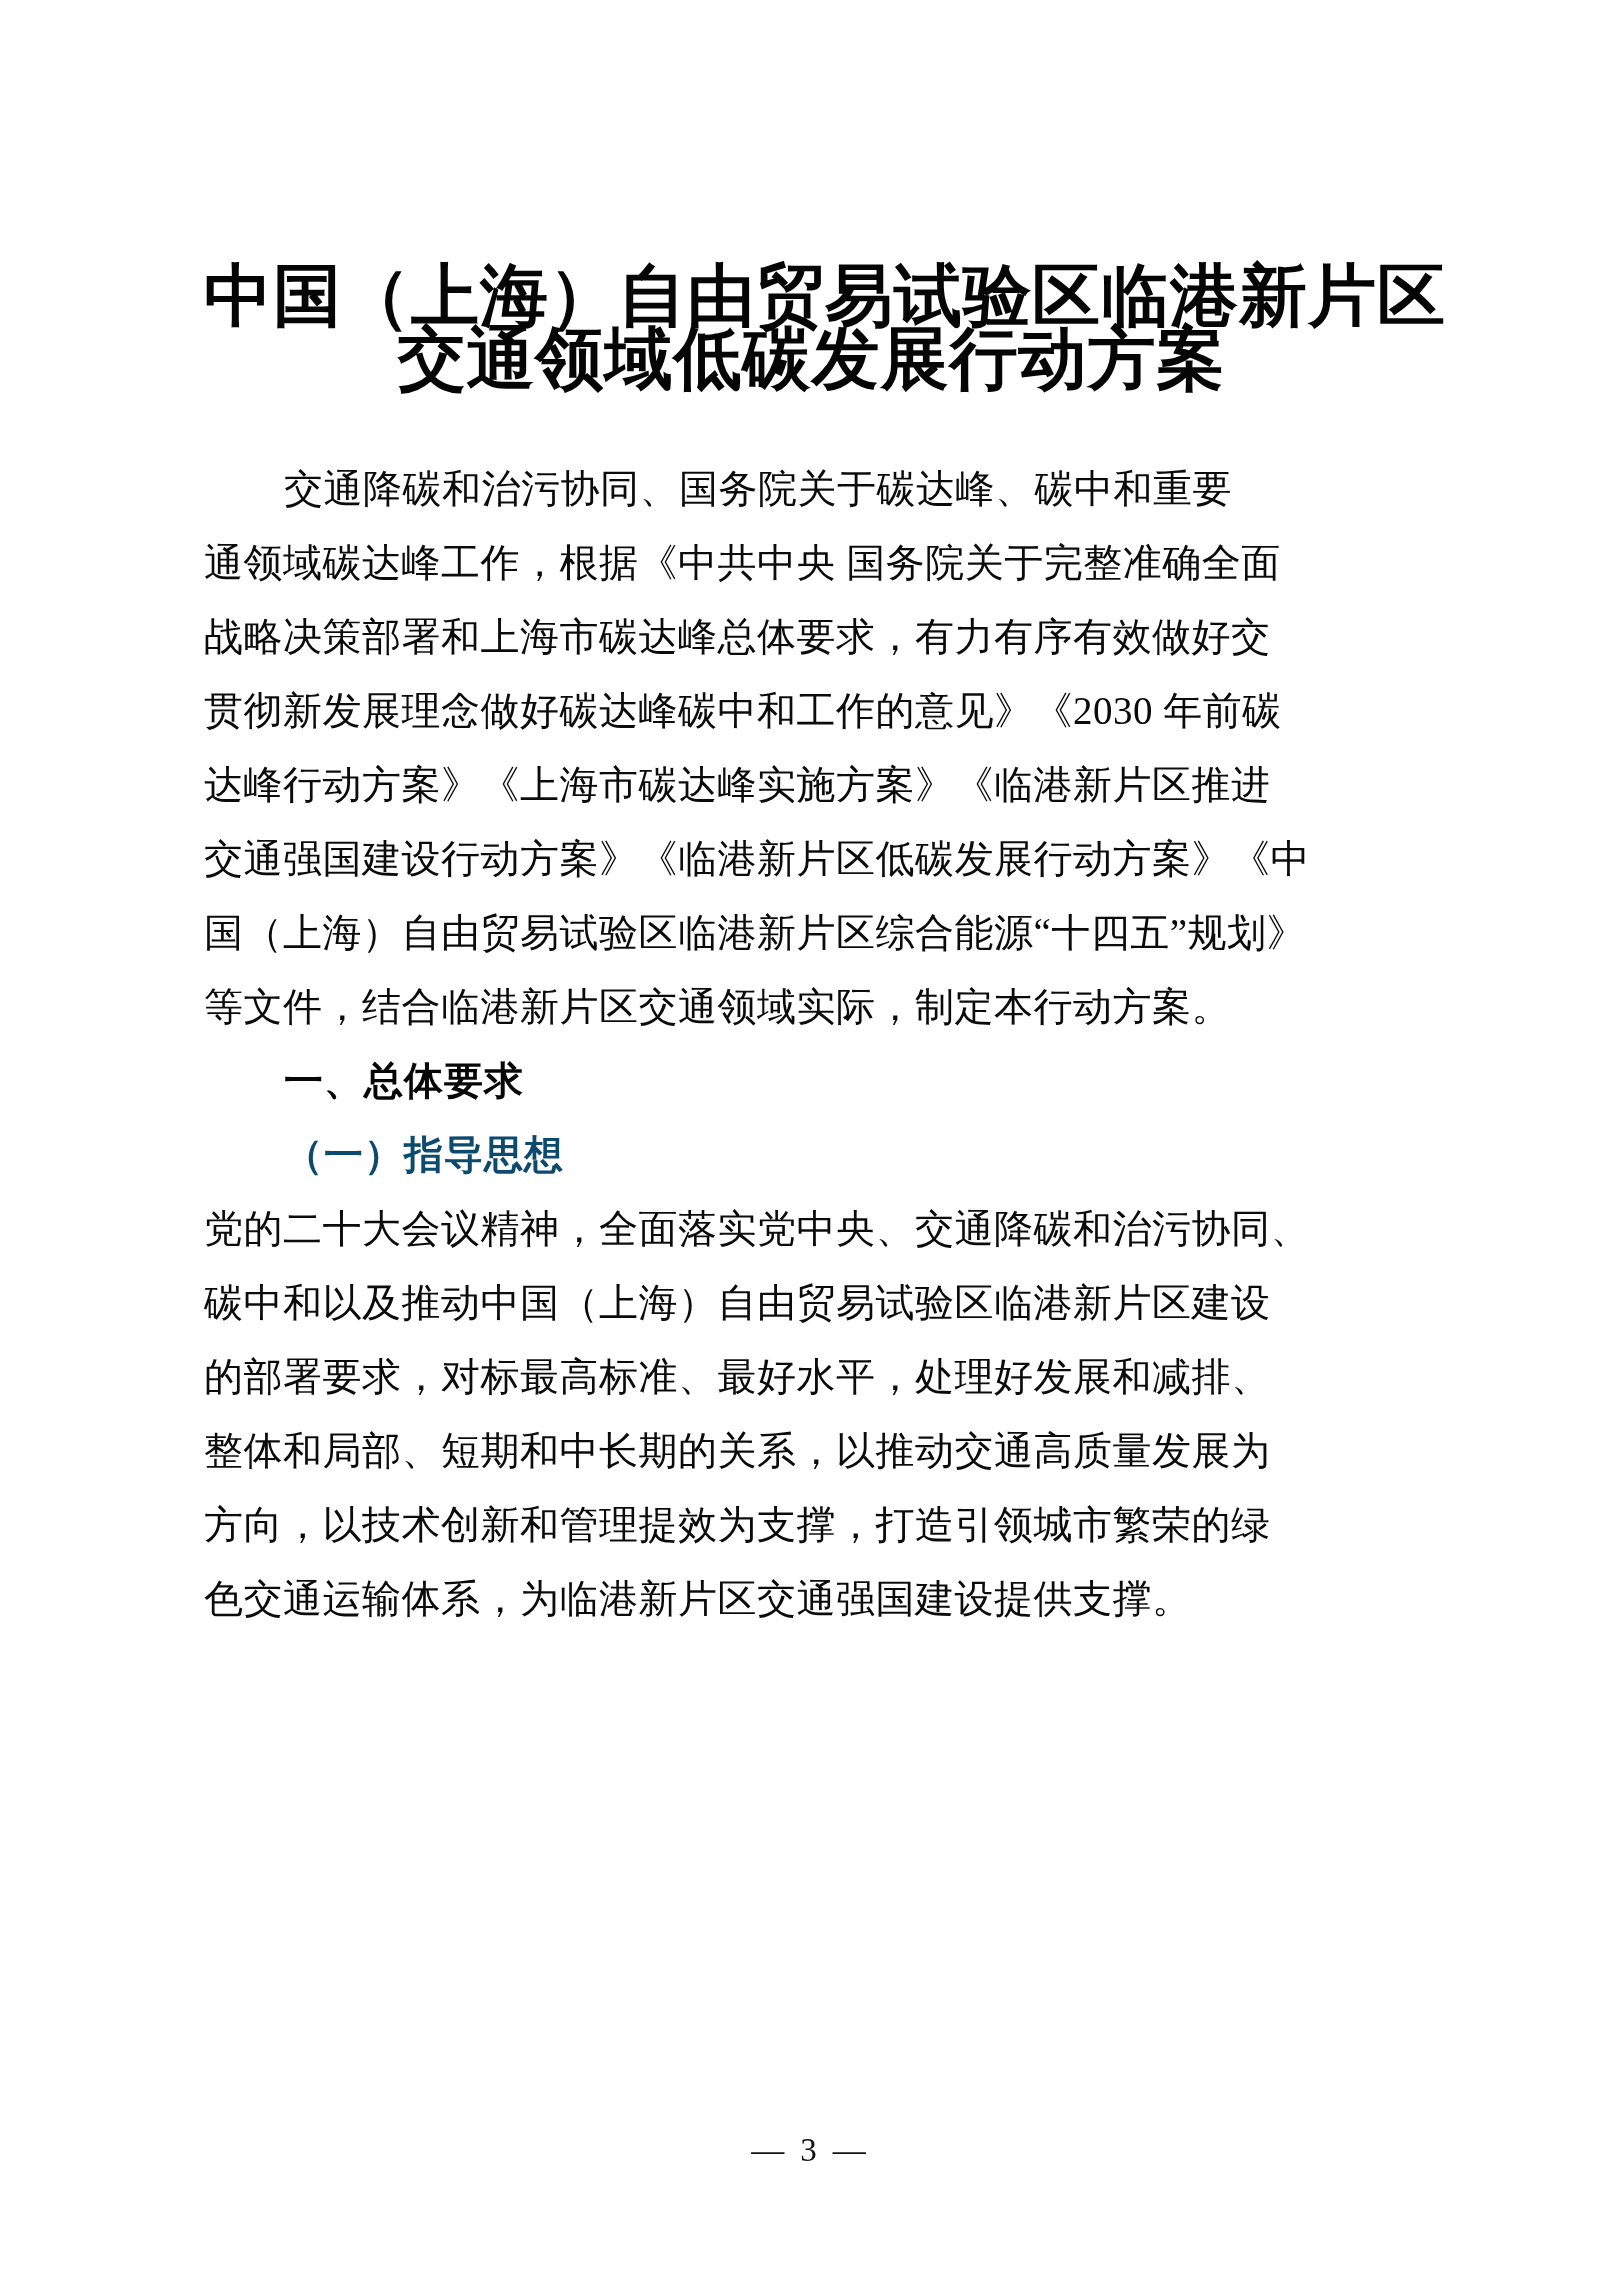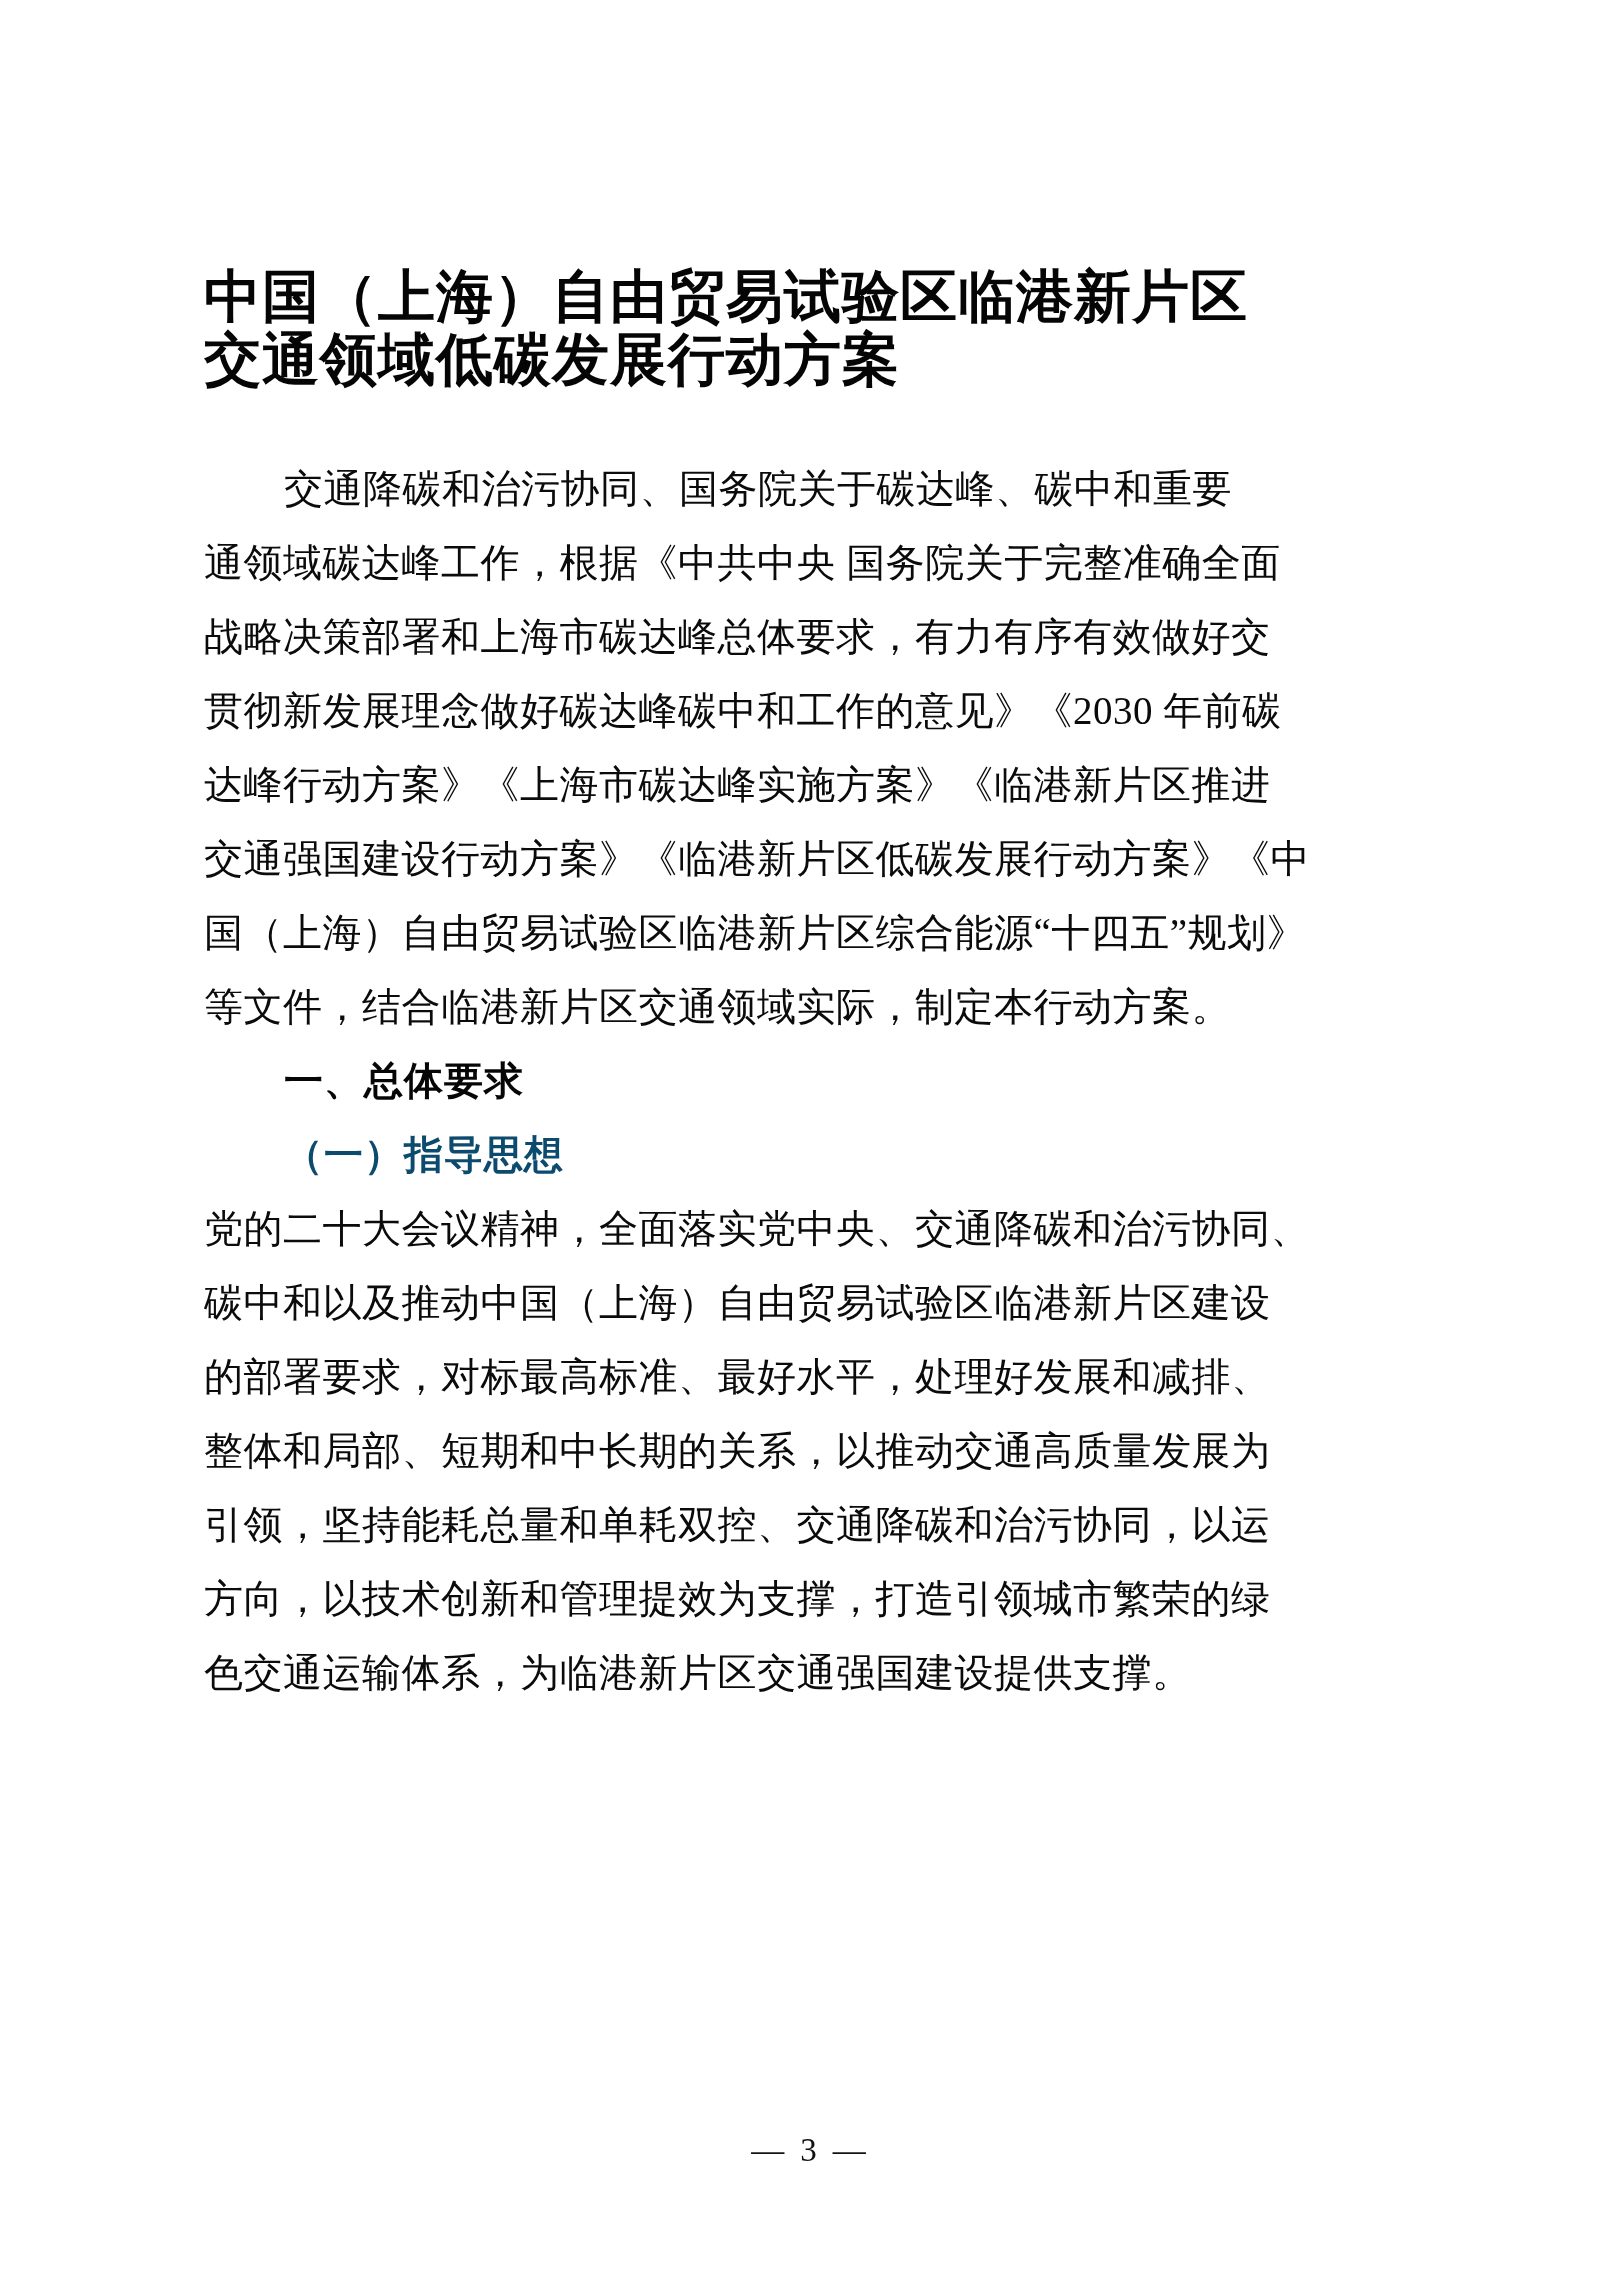--- a/index.html
+++ b/index.html
@@ -21,24 +21,24 @@
     position: absolute;
     left: 204px;
     top: 0;
     width: 1215px;
   }
 
   
   .doc-title {
     margin: 0;
     padding-top: 265px;
-    text-align: left;
+    text-align: center;
     font-family: "Liberation Serif", "DejaVu Serif", serif;
     font-weight: bold;
-    font-size: 57px;
+    font-size: 68px;
     line-height: 63px;
     letter-spacing: 1px;
     color: #050505;
   }
   .doc-title .tline {
     display: block;
     white-space: nowrap;
   }
 
   
@@ -125,21 +125,20 @@
 
       <p class="heading-1">一、总体要求</p>
 
       <p class="heading-2">（一）指导思想</p>
 
       <p class="para">
         <span class="ln">党的二十大会议精神，全面落实党中央、交通降碳和治污协同、</span>
         <span class="ln">碳中和以及推动中国（上海）自由贸易试验区临港新片区建设</span>
         <span class="ln">的部署要求，对标最高标准、最好水平，处理好发展和减排、</span>
         <span class="ln">整体和局部、短期和中长期的关系，以推动交通高质量发展为</span>
-        <span class="ln">引领，坚持能耗总量和单耗双控、交通降碳和治污协同，以运</span>
         <span class="ln">方向，以技术创新和管理提效为支撑，打造引领城市繁荣的绿</span>
         <span class="ln">色交通运输体系，为临港新片区交通强国建设提供支撑。</span>
       </p>
 
     </div>
   </div>
 
   <div class="page-footer">— 3 —</div>
 
 </div>

